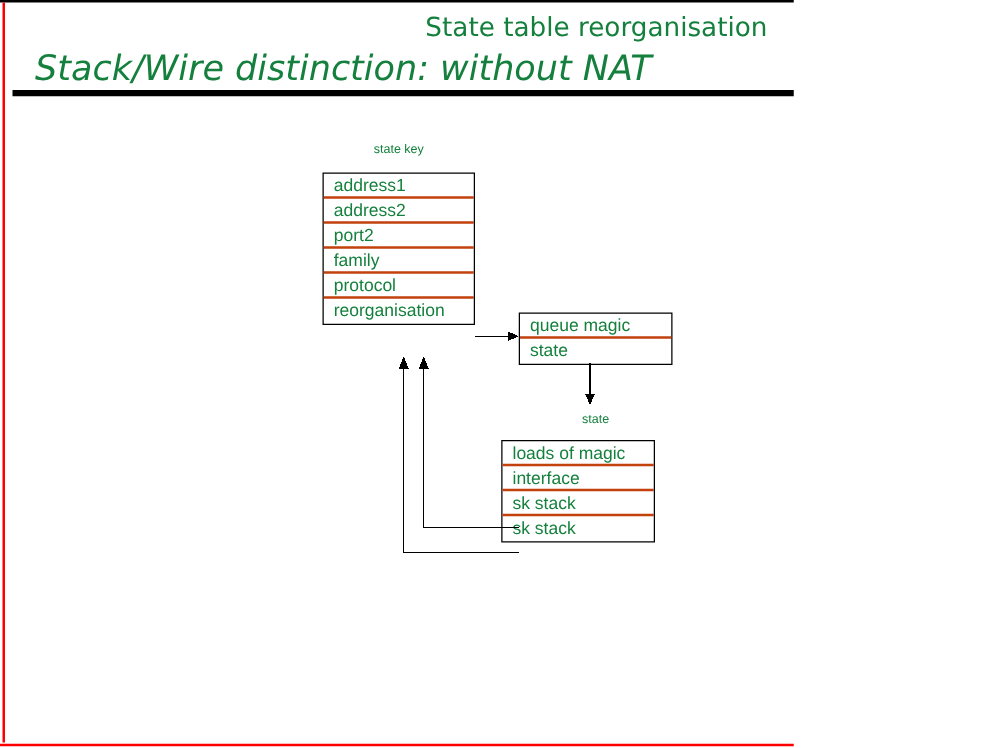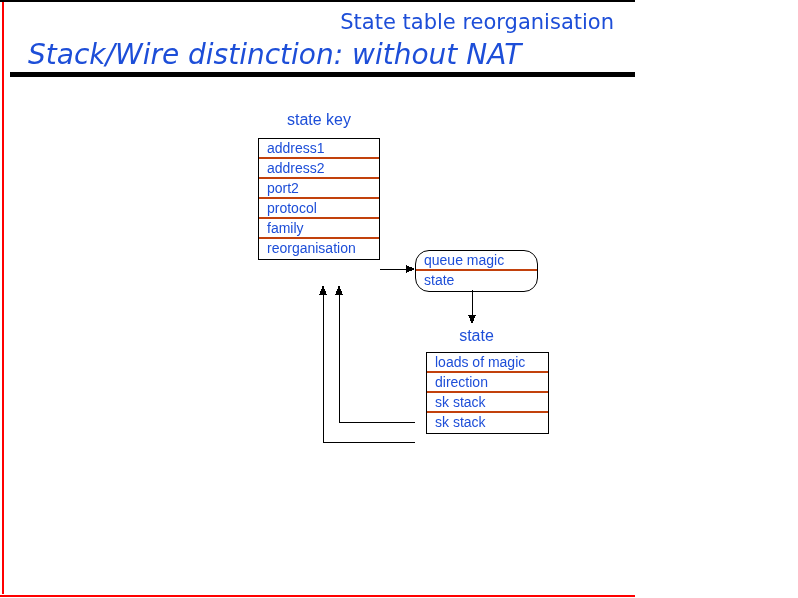--- a/index.html
+++ b/index.html
@@ -1,39 +1,39 @@
 <!DOCTYPE html>
 <html><head>
 <meta charset="utf-8">
 <style>
   html,body { margin:0; padding:0; background:#ffffff; }
   .slide {
     position:relative; width:635px; height:598px; background:#ffffff;
-    overflow:hidden; font-family:"Liberation Sans", sans-serif; color:#1d4ed8;
+    overflow:hidden; font-family:"Liberation Sans", sans-serif; color:#15803d;
   }
   
   .border-top    { position:absolute; left:0; top:0; width:790px; height:2px; background:#000000; }
   .border-left   { position:absolute; left:2px; top:2px; width:2px; height:592px; background:#ff0000; }
   .border-bottom { position:absolute; left:0; top:595px; width:690px; height:2px; background:#ff0000; }
 
   
   .corner-label {
     position:absolute; top:10px; right:21px; font-size:21px; letter-spacing:0px;
     font-family:"DejaVu Sans", sans-serif;
   }
   .slide-title {
     position:absolute; top:38px; left:28px; font-size:28px;
     font-family:"DejaVu Sans", sans-serif;
     font-style:italic;
   }
   .title-rule { position:absolute; top:72px; left:10px; width:780px; height:5px; background:#000000; }
 
   
   .t-label {
-    position:absolute; font-size:16px; text-align:center; height:16px; line-height:16px;
+    position:absolute; font-size:10px; text-align:center; height:16px; line-height:16px;
   }
   .box {
     position:absolute; box-sizing:border-box; border:1px solid #000000; background:#ffffff;
   }
   .box .row {
     box-sizing:border-box; height:20px; line-height:19px; font-size:14px;
     padding-left:8px; border-bottom:2px solid #c2410c; white-space:nowrap;
   }
   .box .row:last-child { border-bottom:none; }
 
@@ -50,34 +50,34 @@
 
   <div class="corner-label">State table reorganisation</div>
   <div class="slide-title">Stack/Wire distinction: without NAT</div>
   <div class="title-rule"></div>
 
   <div class="t-label" style="left:258px; top:112px; width:122px;">state key</div>
   <div class="box" style="left:258px; top:138px; width:122px;">
       <div class="row">address1</div>
       <div class="row">address2</div>
       <div class="row">port2</div>
+      <div class="row">family</div>
       <div class="row">protocol</div>
-      <div class="row">family</div>
       <div class="row">reorganisation</div>
     </div>
 
-  <div class="box" style="left:415px; top:250px; width:123px;border-radius:14px;">
+  <div class="box" style="left:415px; top:250px; width:123px;">
       <div class="row">queue magic</div>
       <div class="row">state</div>
     </div>
 
   <div class="t-label" style="left:415px; top:328px; width:123px;">state</div>
-  <div class="box" style="left:426px; top:352px; width:123px;">
+  <div class="box" style="left:401px; top:352px; width:123px;">
       <div class="row">loads of magic</div>
-      <div class="row">direction</div>
+      <div class="row">interface</div>
       <div class="row">sk stack</div>
       <div class="row">sk stack</div>
     </div>
 
   <svg class="overlay" viewBox="0 0 798 598" xmlns="http://www.w3.org/2000/svg" shape-rendering="crispEdges">
     <g stroke="#000000" stroke-width="1" fill="#000000">
       <line x1="380" y1="269" x2="406" y2="269"></line>
       <polygon points="415,269 406,265 406,273" stroke="none"></polygon>
     </g>
     <g stroke="#000000" stroke-width="1" fill="#000000">

